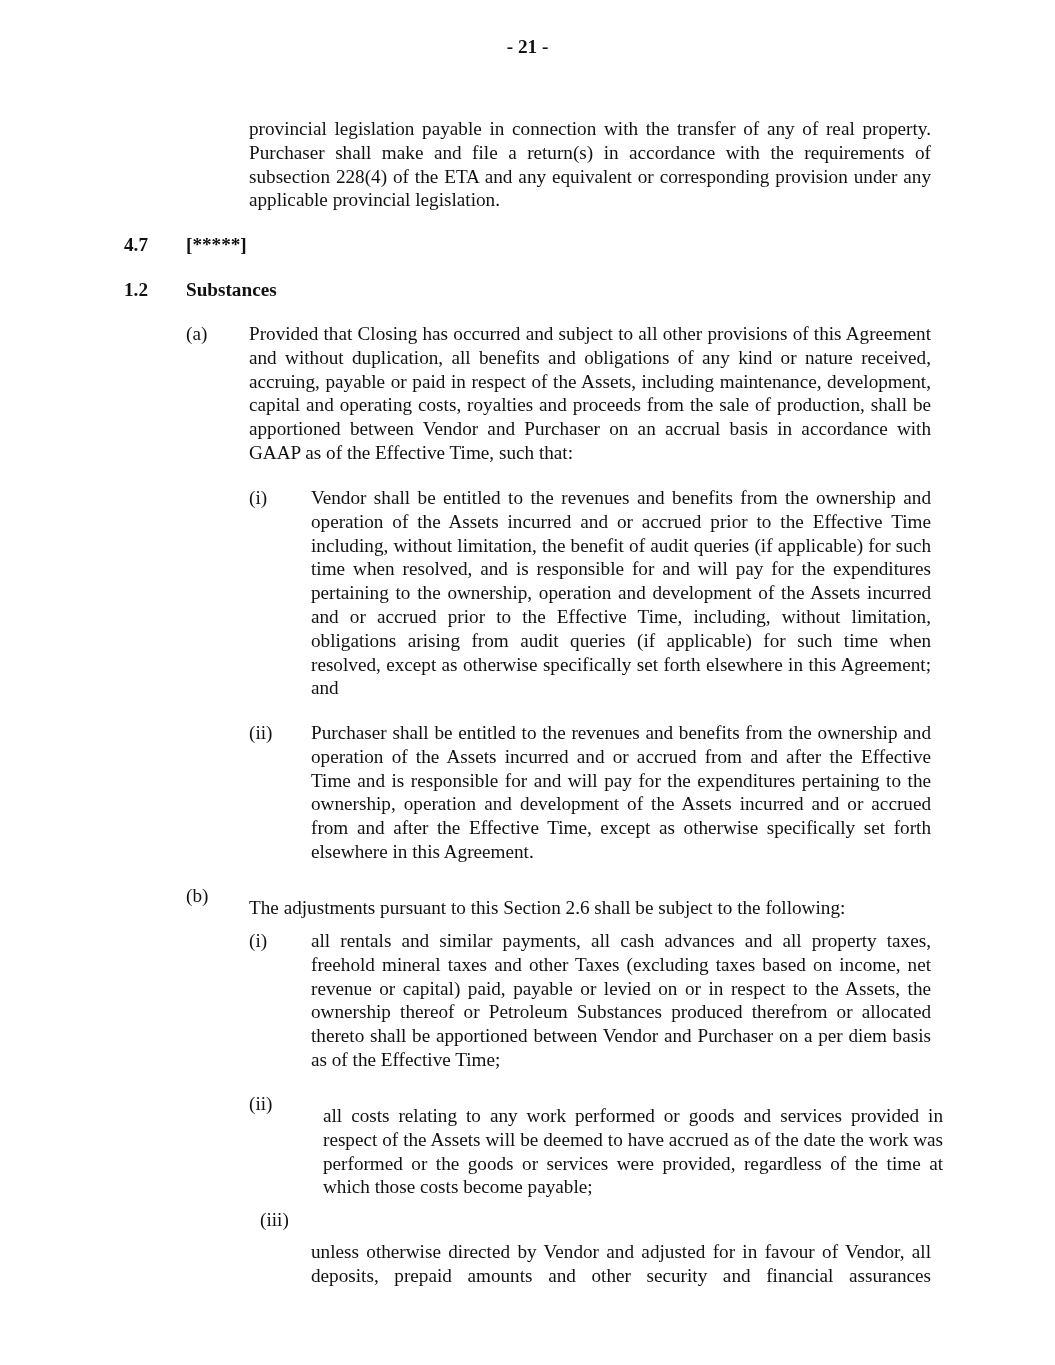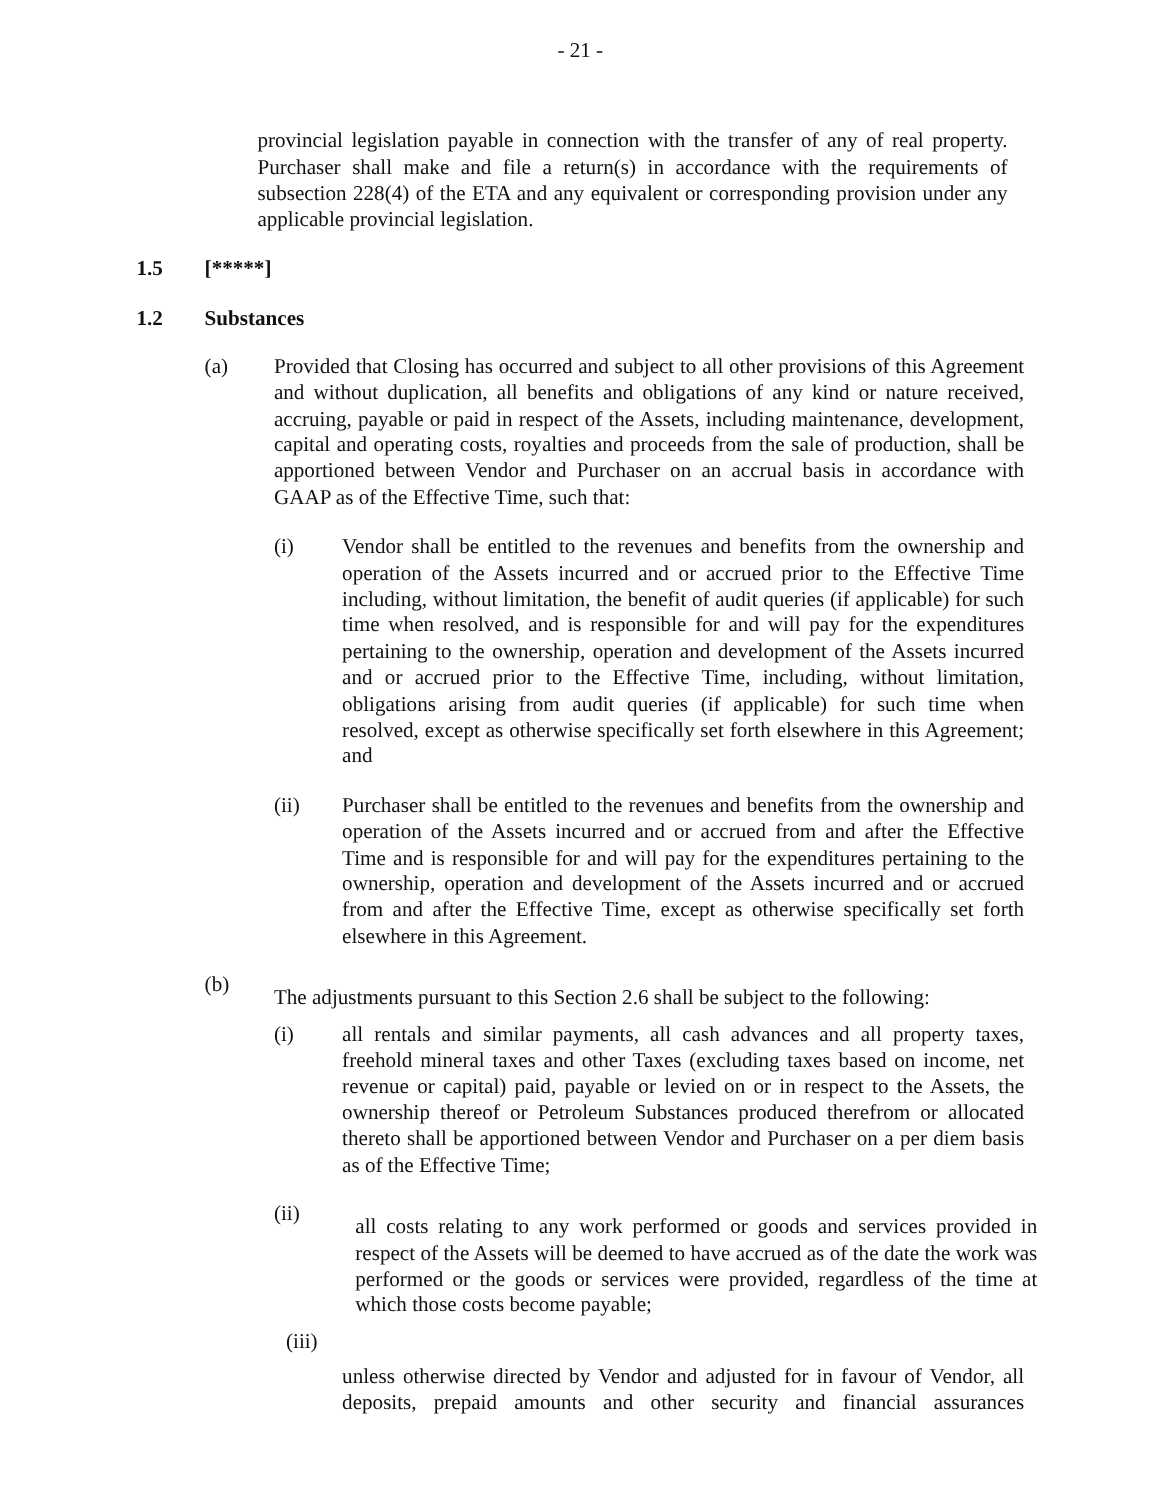--- a/index.html
+++ b/index.html
@@ -12,20 +12,21 @@
       color: #111111;
       font-size: 19.2px;
       line-height: 23.8px;
     }
     .page-number {
       position: absolute;
       top: 35px;
       left: 0;
       width: 1055px;
       text-align: center;
+      font-weight: bold;
     }
     .para {
       position: absolute;
       text-align: justify;
       text-align-last: left;
     }
     .heading {
       position: absolute;
       font-weight: bold;
     }
@@ -33,24 +34,24 @@
     .heading .title { position: absolute; left: 62px; top: 0; white-space: nowrap; }
     .label { position: absolute; }
   </style>
 </head>
 <body>
 
 <div>
 
   <div class="page-number">- 21 -</div>
 
-  <p class="para" style="top:117px; left:234px; width:682px; margin:0;">provincial legislation payable in connection with the transfer of any of real property. Purchaser shall make and file a return(s) in accordance with the requirements of subsection 228(4) of the ETA and any equivalent or corresponding provision under any applicable provincial legislation.</p>
+  <p class="para" style="top:117px; left:249px; width:682px; margin:0;">provincial legislation payable in connection with the transfer of any of real property. Purchaser shall make and file a return(s) in accordance with the requirements of subsection 228(4) of the ETA and any equivalent or corresponding provision under any applicable provincial legislation.</p>
 
   <div class="heading" style="top:233px; left:124px;">
-    <span class="num">1.5</span>
+    <span class="num">4.7</span>
     <span class="title">[*****]</span>
   </div>
 
   <div class="heading" style="top:278px; left:124px;">
     <span class="num">1.2</span>
     <span class="title">Substances</span>
   </div>
 
   <span class="label" style="top:322px; left:186px;">(a)</span>
   <p class="para" style="top:322px; left:249px; width:682px; margin:0;">Provided that Closing has occurred and subject to all other provisions of this Agreement and without duplication, all benefits and obligations of any kind or nature received, accruing, payable or paid in respect of the Assets, including maintenance, development, capital and operating costs, royalties and proceeds from the sale of production, shall be apportioned between Vendor and Purchaser on an accrual basis in accordance with GAAP as of the Effective Time, such that:</p>

